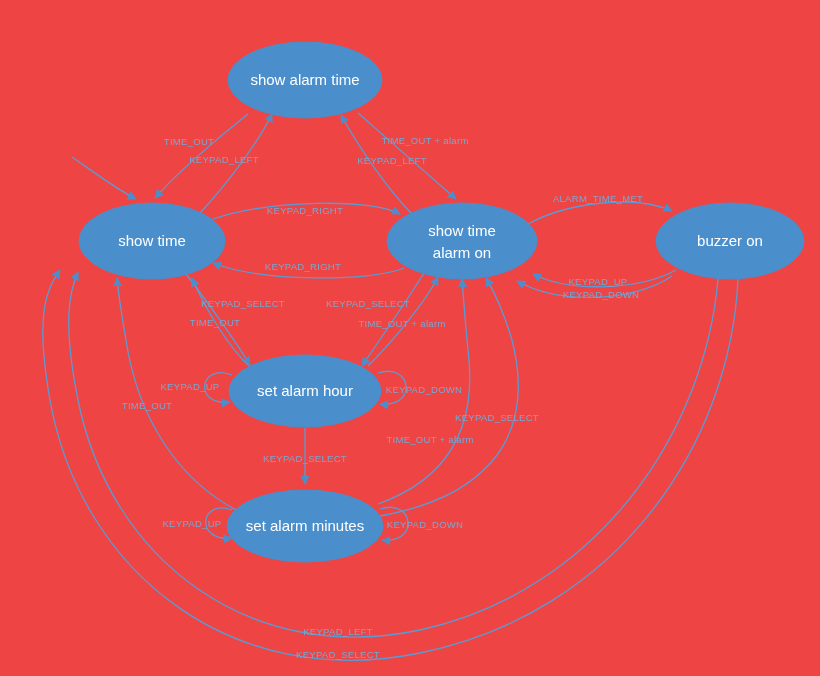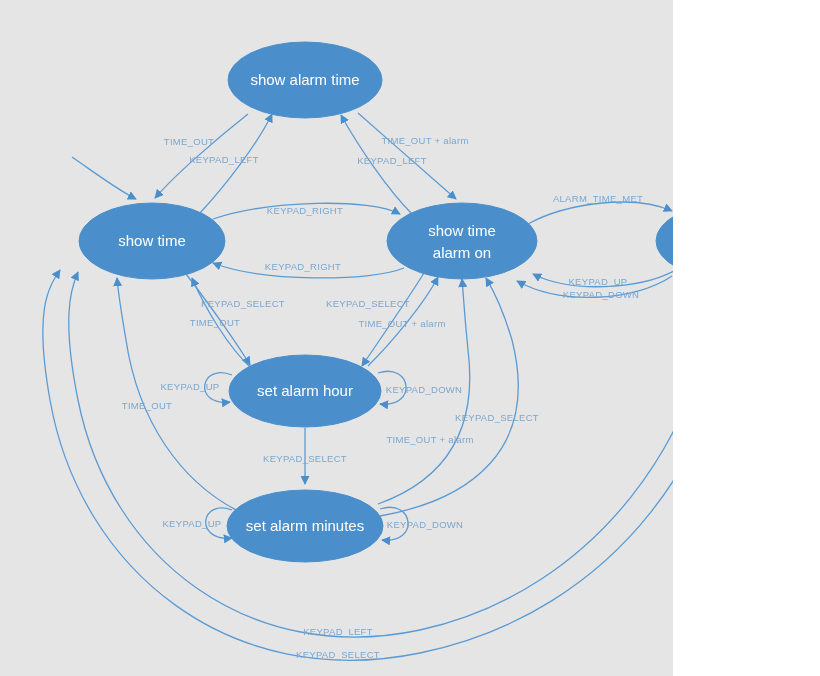--- a/index.html
+++ b/index.html
@@ -6,23 +6,23 @@
   html, body {
     margin: 0;
     padding: 0;
     background: #ffffff;
   }
   body {
     font-family: "Liberation Sans", sans-serif;
   }
   #diagram-root {
     position: relative;
-    width: 673px;
+    width: 820px;
     height: 676px;
-    background: #e5e5e5;
+    background: #ef4444;
     overflow: hidden;
   }
   svg#fsm {
     display: block;
     width: 820px;
     height: 676px;
   }
   .node-ellipse {
     fill: #4a8fcb;
     stroke: #4a8fcb;

